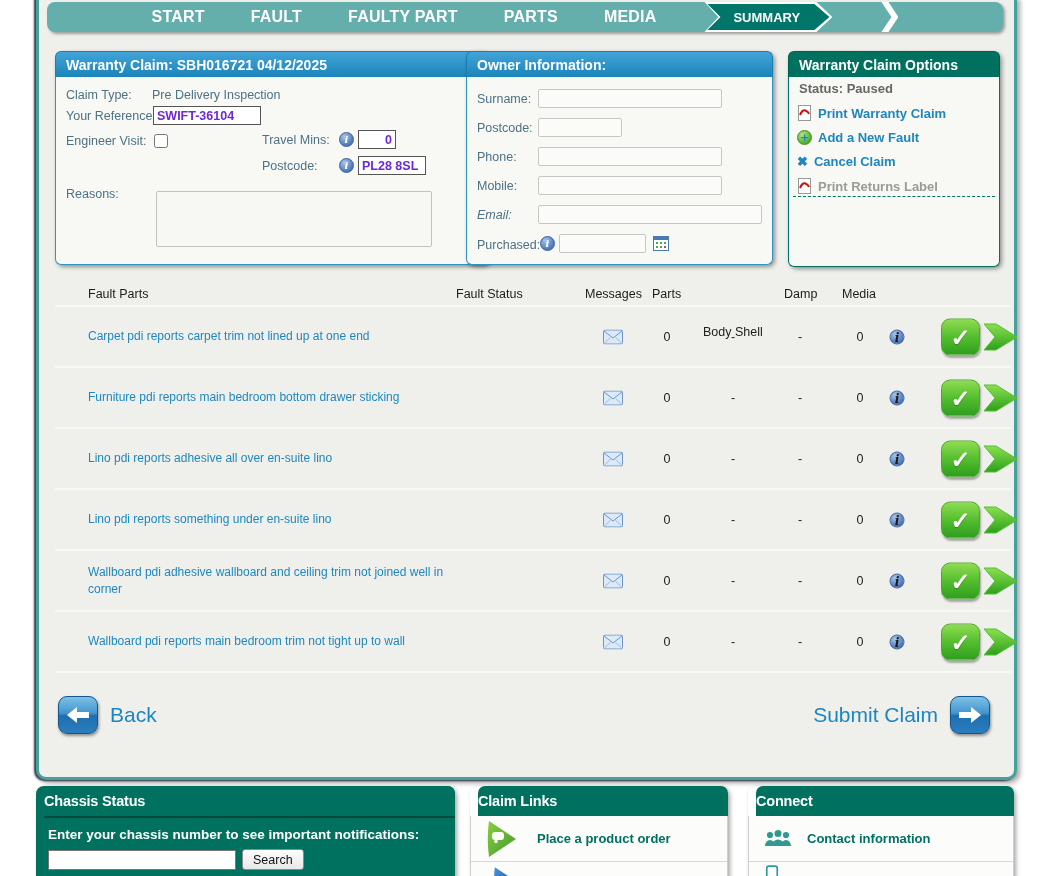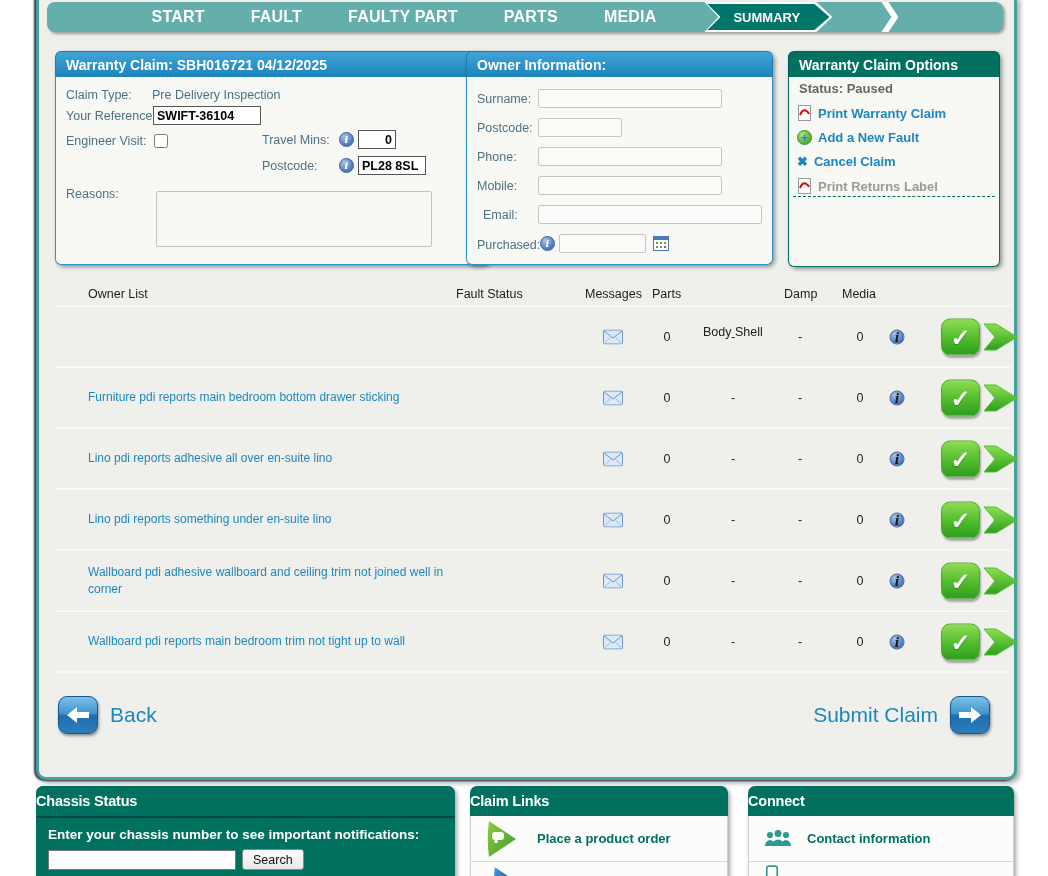--- a/index.html
+++ b/index.html
@@ -38,21 +38,21 @@
   .p-head.blue { background:linear-gradient(180deg,#42A4D8,#1B84BA); border:1px solid #1B7FB3; border-bottom:none; }
   .p-head.teal { background:#00715F; border:1px solid #00604F; border-bottom:none; }
   .p-body { position:relative; background:#F8F8F5; border-radius:0 0 6px 6px;padding-left:12px; }
   .p-body.blue { border:1px solid #2E93C5; border-top:none; }
   .p-body.teal { border:1px solid #00715F; border-top:none; }
 
   .lbl { position:absolute; color:#4D7283; font-size:12.5px; white-space:nowrap; }
   .val { position:absolute; color:#4D7283; font-size:12.5px; white-space:nowrap; }
   .tinput { position:absolute; height:19px; border:1px solid #555; background:#fff;
     font-family:"Liberation Sans",sans-serif; font-size:12.5px; font-weight:bold;
-    color:#000000; padding:0 3px; }
+    color:#6d28d9; padding:0 3px; }
   .soft-input { position:absolute; height:19px; border:1px solid #C6C6C3; background:#FBFBFA;
     border-radius:2px; font-size:12px; padding:0 4px; }
   .info-icon { position:absolute; width:15px; height:15px; border-radius:50%;
     background:radial-gradient(circle at 35% 28%, #A9C5E9, #5580C0 62%, #3B62A2);
     border:1px solid #39619F; color:#fff; font-family:"DejaVu Serif", serif;
     font-style:italic; font-weight:bold; font-size:10px; text-align:center;
     line-height:13px; cursor:pointer; }
   .checkbox { position:absolute; width:14px; height:14px; border:1px solid #8A8A8A;
     background:#fff; border-radius:2px; cursor:pointer; }
   textarea.reasons { position:absolute; resize:none; border:1px solid #C2C2BF;
@@ -98,21 +98,21 @@
   .blue-btn { width:40px; height:38px; border-radius:9px;
     background:linear-gradient(180deg,#7CC1E8 0%,#4495CD 45%,#1D6FB1 52%,#2B7DBC 100%);
     border:1px solid #16568E; box-shadow:1px 2px 3px rgba(0,0,0,0.4);
     display:flex; align-items:center; justify-content:center; cursor:pointer; }
   .foot-label { color:#1C87BF; font-size:21px; cursor:pointer; }
 
   
   .bpanel { position:absolute; top:786px; border-radius:8px 8px 0 0;
     box-shadow:2px 2px 4px rgba(0,0,0,0.35); }
   .b-head { background:#00715F; color:#fff; font-weight:bold; font-size:14.5px;
-    letter-spacing:-0.2px; padding:7px 0; border-radius:7px 7px 0 0; }
+    letter-spacing:-0.2px; padding:7px 0; border-radius:7px 7px 0 0;margin-left:8px; }
   .chassis { left:36px; width:419px; height:120px; background:#00715F; }
   .chassis .b-head { border-bottom:2px solid #0A4A3E; }
   .chassis-prompt { color:#fff; font-weight:bold; font-size:13.5px; padding:9px 12px 7px; }
   .chassis-row { display:flex; align-items:center; padding:0 12px; gap:6px; }
   .chassis-input { width:188px; height:20px; border:1px solid #777; background:#fff;
     font-size:12px; padding:0 4px; }
   .search-btn { height:21px; padding:0 10px; background:linear-gradient(#FDFDFD,#E8E8E8);
     border:1px solid #8A8A8A; border-radius:3px; font-size:12.5px; color:#111; cursor:pointer;
     font-family:"Liberation Sans",sans-serif; }
   .links-panel { background:#FCFCFB; border:1px solid #CFCFCC; border-top:none; height:120px; }
@@ -182,21 +182,21 @@
 
         <span class="lbl" style="left:10px; top:44px;">Postcode:</span>
         <input class="soft-input" style="left: 71px; top: 41px; width: 84px;">
 
         <span class="lbl" style="left:10px; top:73px;">Phone:</span>
         <input class="soft-input" style="left: 71px; top: 70px; width: 184px;">
 
         <span class="lbl" style="left:10px; top:102px;">Mobile:</span>
         <input class="soft-input" style="left: 71px; top: 99px; width: 184px;">
 
-        <span class="lbl" style="left:16px; top:131px;">Email:</span>
+        <span class="lbl" style="left:10px; top:131px;font-style:italic;">Email:</span>
         <input class="soft-input" style="left: 71px; top: 128px; width: 224px;">
 
         <span class="lbl" style="left:10px; top:161px;">Purchased:</span>
         <span class="info-icon" style="left:73px; top:159px;">i</span>
         <input class="soft-input" style="left: 92px; top: 157px; width: 87px;">
         <span style="position:absolute; left:186px; top:158px; cursor:pointer;">
           <svg width="17" height="17" viewBox="0 0 17 17">
             <rect x="0.5" y="1.5" width="15" height="14" fill="#fff" stroke="#4A7AB5"></rect>
             <rect x="0.5" y="1.5" width="15" height="3.5" fill="#4A7AB5"></rect>
             <g fill="#4FA84F">
@@ -244,30 +244,31 @@
             </svg>
           <span>Print Returns Label</span>
         </div>
 
         <div class="dash-sep" style="top:119px;"></div>
       </div>
     </div>
 
     <div class="ftable">
       <div class="thead">
-        <span style="left:33px;">Owner List</span>
+        <span style="left:33px;">Fault Parts</span>
         <span style="left:401px;">Fault Status</span>
         <span style="left:530px;">Messages</span>
         <span style="left:597px;">Parts</span>
         <span style="left:648px;margin-top:38px;">Body Shell</span>
         <span style="left:729px;">Damp</span>
         <span style="left:787px;">Media</span>
       </div>
 
       <div class="frow">
+        <a class="fault-link">Carpet pdi reports carpet trim not lined up at one end</a>
         <span class="cell c-msg">
             <svg width="20" height="15" viewBox="0 0 20 15">
               <rect x="0.5" y="0.5" width="19" height="14" rx="1.5" fill="#DCE9F8" stroke="#6B96C8"></rect>
               <path d="M1 1.5 L10 8.5 L19 1.5" fill="none" stroke="#6B96C8"></path>
               <path d="M1.5 13.5 L7.5 7.8 M18.5 13.5 L12.5 7.8" stroke="#9BB8DC" fill="none"></path>
             </svg>
           </span>
         <span class="cell c-parts">0</span>
         <span class="cell c-bodyshell">-</span>
         <span class="cell c-damp">-</span>

